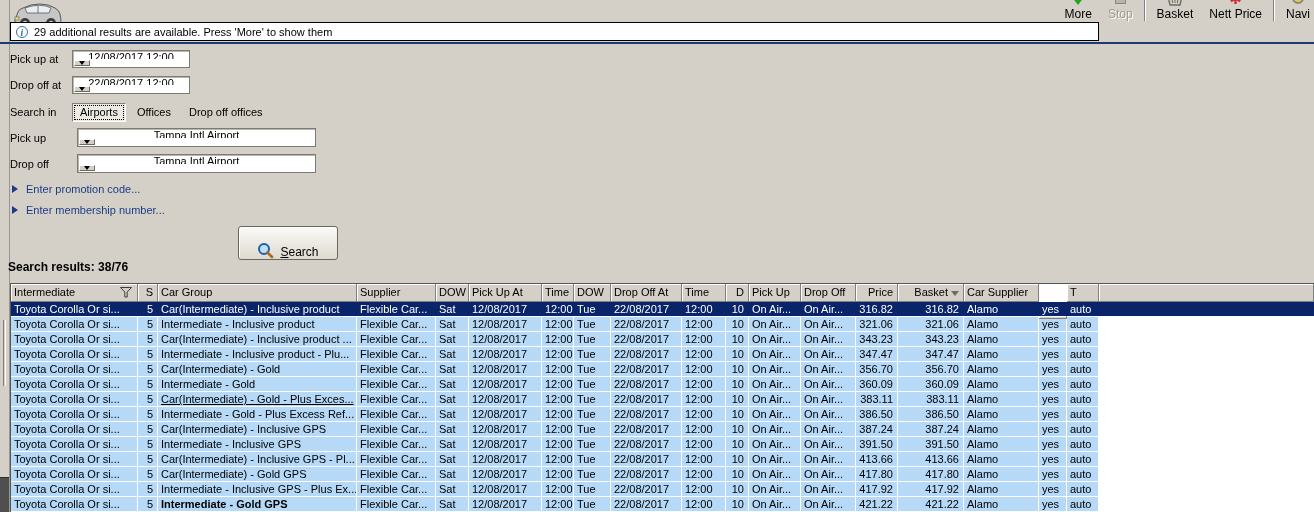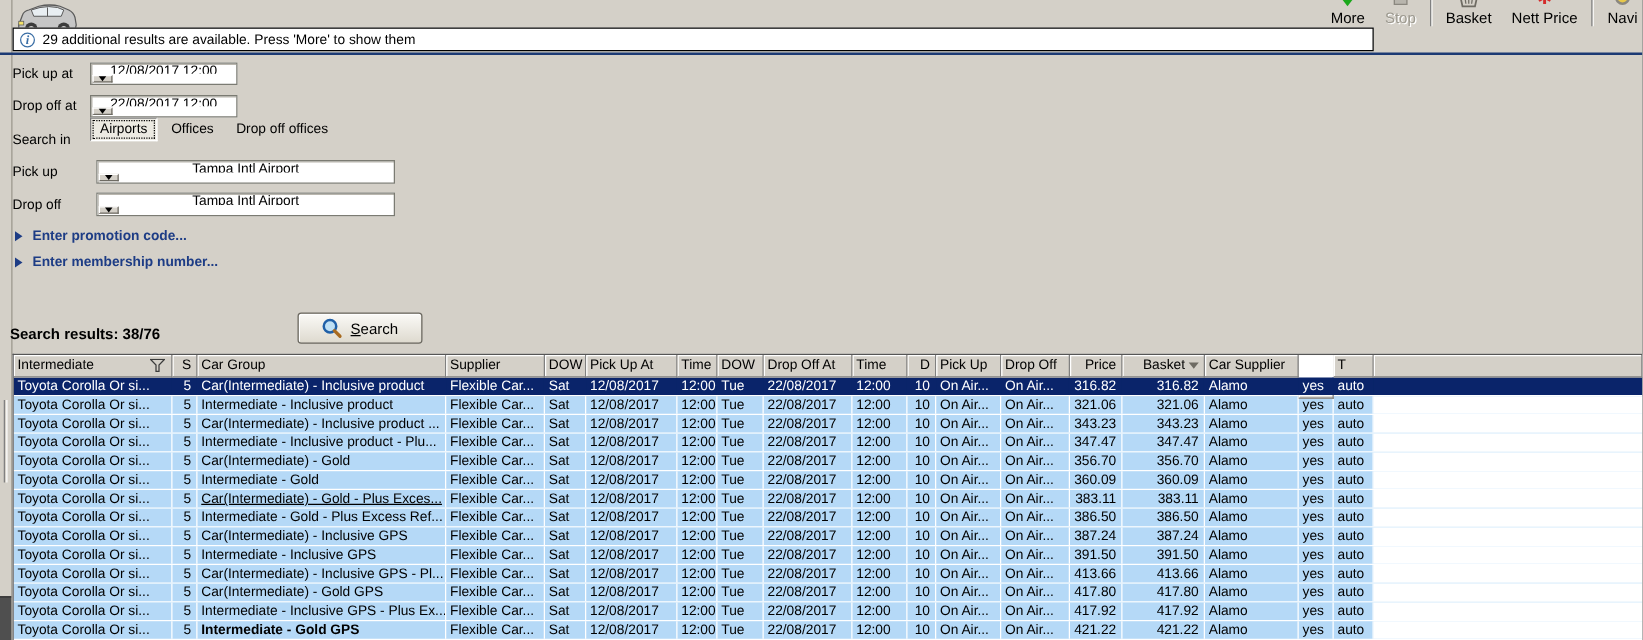--- a/index.html
+++ b/index.html
@@ -43,32 +43,32 @@
   
   .flabel { position:absolute; left:10px; white-space:nowrap; }
   .combo { position:absolute; background:#fff; border:1px solid #7b7b73;
     box-shadow:inset 1px 1px 0 #b9b6ae; display:flex; align-items:center; cursor:pointer;flex-direction:column; }
   .combo .cval { flex:1; padding:0 4px; white-space:nowrap; overflow:hidden; }
   .dd-btn { width:16px; align-self:stretch; margin:1px; background:#d4d0c8;
     border:1px solid; border-color:#fff #6e6b63 #6e6b63 #fff;
     display:flex; align-items:center; justify-content:center; flex:0 0 auto; }
   .dd-btn:after { content:""; width:0; height:0; border-left:3px solid transparent;
     border-right:3px solid transparent; border-top:4px solid #000; }
-  .tabs { position:absolute; left:72px; top:94px; display:flex; align-items:center; }
+  .tabs { position:absolute; left:72px; top:103px; display:flex; align-items:center; }
   .tab { padding:2px 7px 3px; margin-right:4px; cursor:pointer; white-space:nowrap; }
   .tab.sel { background:#eceae2; border:1px solid; border-color:#808080 #fff #fff #808080;
     outline:1px dotted #000; outline-offset:-3px; }
   .expander { position:absolute; left:12px; display:flex; align-items:center; cursor:pointer; }
   .exp-tri { width:0; height:0; border-top:4px solid transparent; border-bottom:4px solid transparent;
     border-left:6px solid var(--title-color); margin-right:8px; }
-  .exp-label { font-weight:bold; color:var(--title-color);text-align:right; }
-  .search-btn { position:absolute; left:238px; top:226px; width:100px; height:25px;
+  .exp-label { font-weight:normal; color:var(--title-color);text-align:right; }
+  .search-btn { position:absolute; left:238px; top:226px; width:100px; height:34px;
     background:linear-gradient(#fbfaf7,#dedacf); border:1px solid #6a675f; border-radius:3px;
-    box-shadow:inset 1px 1px 0 #fff; display:flex; align-items:center; justify-content:center;
-    gap:6px; cursor:pointer; font-size:12px;margin-top:24px; }
+    box-shadow:inset 1px 1px 0 #fff; display:flex; align-items:flex-end; justify-content:center;
+    gap:6px; cursor:pointer; font-size:12px; }
   .results-label { position:absolute; left:8px; top:260px; font-weight:bold; font-size:12px; }
   
   .grid { position:absolute; left:10px; top:283px; width:1304px; height:229px;
     overflow:hidden; background:#fff; border-left:1px solid #565656; border-top:1px solid #565656; }
   .thead { display:flex; height:18px; }
   .th { background:#d4d0c8; border-right:1px solid #808080; border-bottom:1px solid #808080;
     box-shadow:inset 1px 1px 0 #fff; padding:2px 3px 0; white-space:nowrap; overflow:hidden;
     position:relative; cursor:pointer; flex:0 0 auto; }
   .th.right { text-align:right; padding-right:4px; }
   .th.filler { flex:1 1 auto; cursor:default; }

